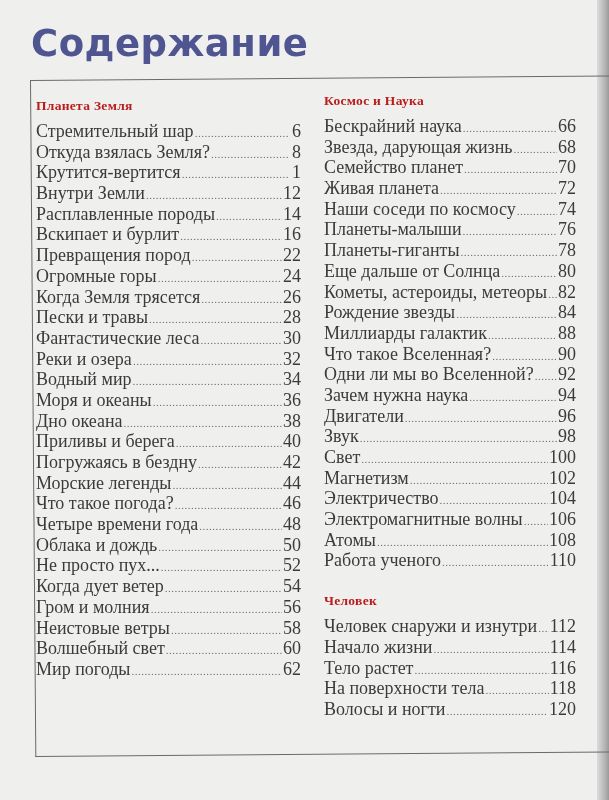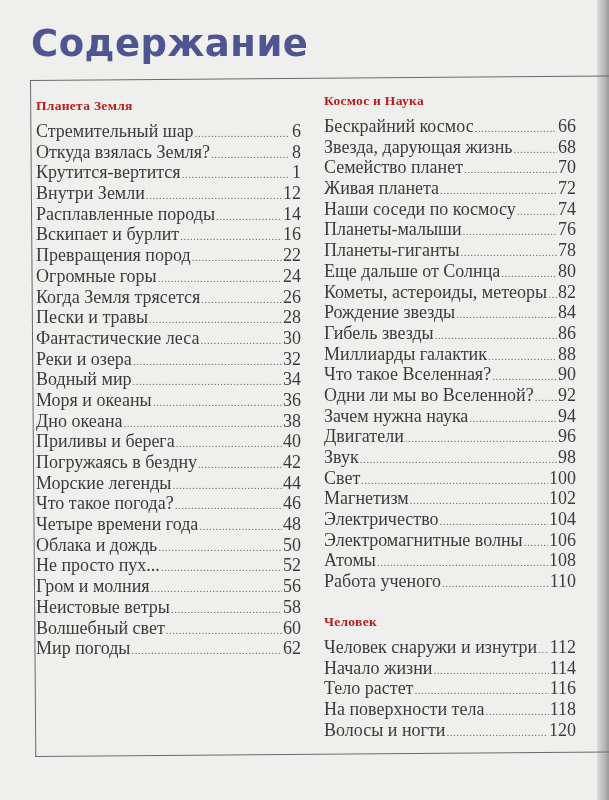--- a/index.html
+++ b/index.html
@@ -164,20 +164,25 @@
         <span class="label">Облака и дождь</span>
         <span class="dots"></span>
         <span class="page">50</span>
       </div>
       <div class="entry">
         <span class="label">Не просто пух...</span>
         <span class="dots"></span>
         <span class="page">52</span>
       </div>
       <div class="entry">
+        <span class="label">Когда дует ветер</span>
+        <span class="dots"></span>
+        <span class="page">54</span>
+      </div>
+      <div class="entry">
         <span class="label">Гром и молния</span>
         <span class="dots"></span>
         <span class="page">56</span>
       </div>
       <div class="entry">
         <span class="label">Неистовые ветры</span>
         <span class="dots"></span>
         <span class="page">58</span>
       </div>
       <div class="entry">
@@ -190,21 +195,21 @@
         <span class="dots"></span>
         <span class="page">62</span>
       </div>
     </div>
 </div>
 
 <div class="col col-right">
   <div class="section-heading">Космос и Наука</div>
   <div>
       <div class="entry">
-        <span class="label">Бескрайний космос</span>
+        <span class="label">Бескрайний наука</span>
         <span class="dots"></span>
         <span class="page">66</span>
       </div>
       <div class="entry">
         <span class="label">Звезда, дарующая жизнь</span>
         <span class="dots"></span>
         <span class="page">68</span>
       </div>
       <div class="entry">
         <span class="label">Семейство планет</span>
@@ -238,25 +243,20 @@
       </div>
       <div class="entry">
         <span class="label">Кометы, астероиды, метеоры</span>
         <span class="dots"></span>
         <span class="page">82</span>
       </div>
       <div class="entry">
         <span class="label">Рождение звезды</span>
         <span class="dots"></span>
         <span class="page">84</span>
-      </div>
-      <div class="entry">
-        <span class="label">Гибель звезды</span>
-        <span class="dots"></span>
-        <span class="page">86</span>
       </div>
       <div class="entry">
         <span class="label">Миллиарды галактик</span>
         <span class="dots"></span>
         <span class="page">88</span>
       </div>
       <div class="entry">
         <span class="label">Что такое Вселенная?</span>
         <span class="dots"></span>
         <span class="page">90</span>

